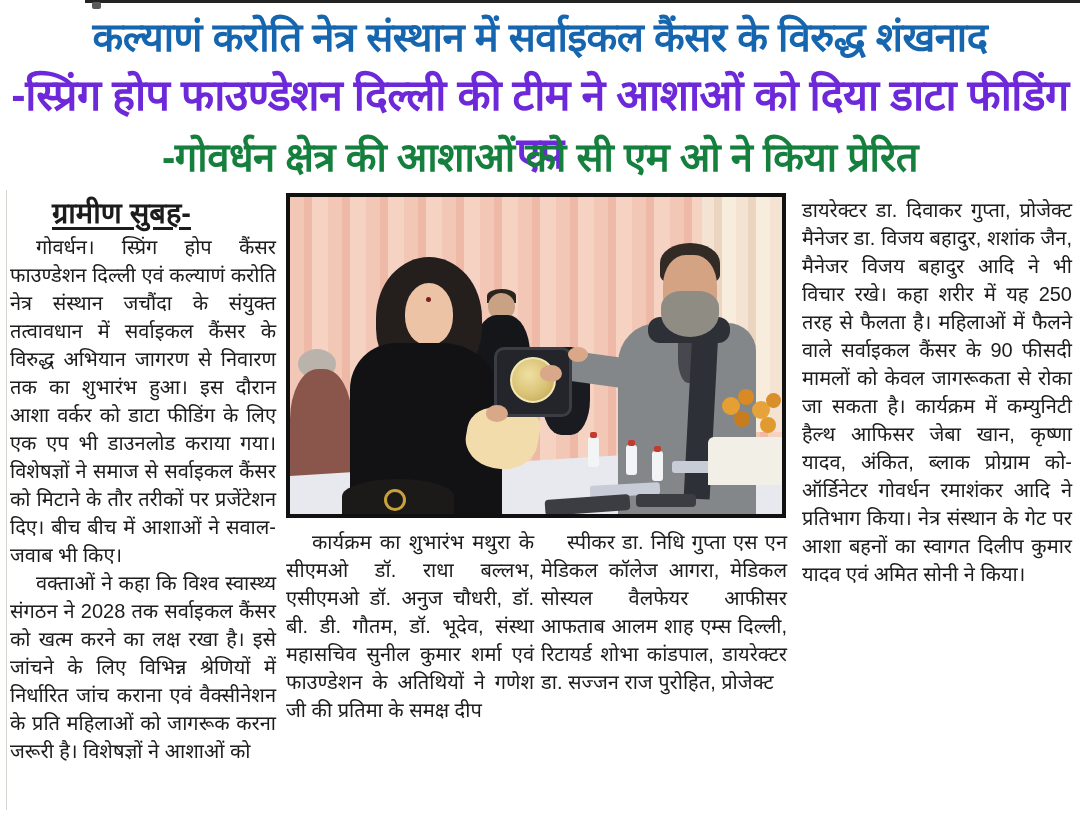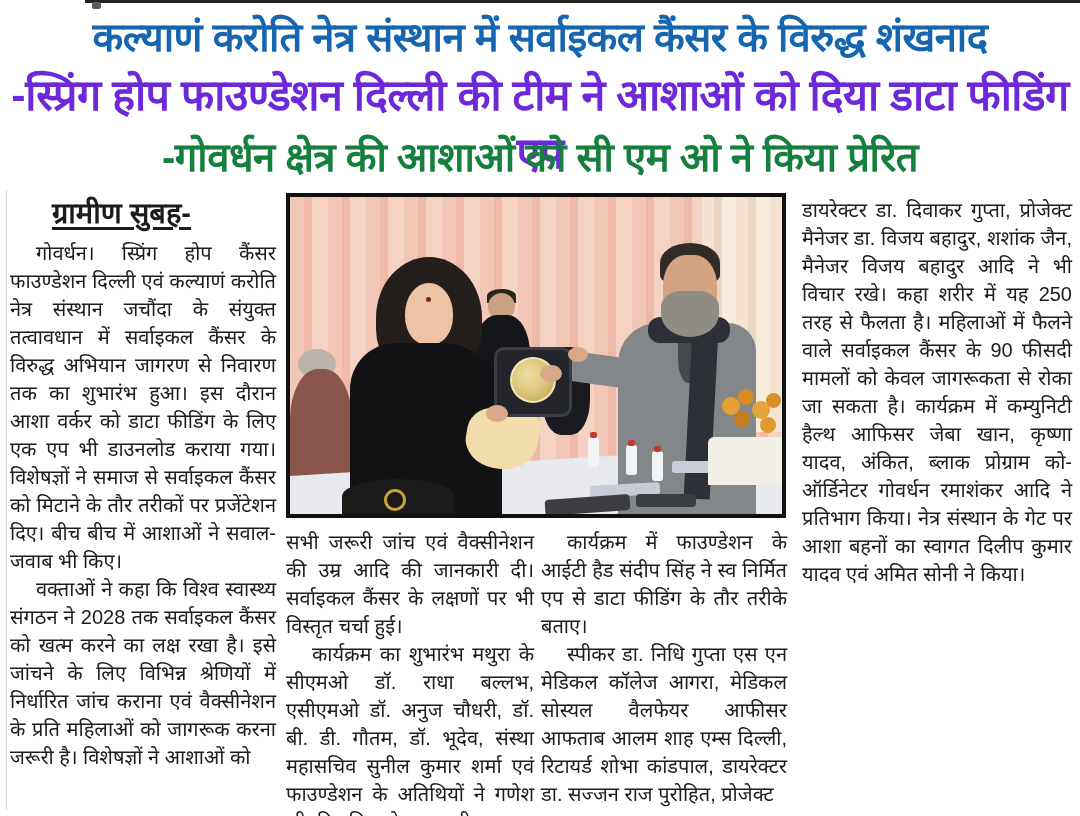--- a/index.html
+++ b/index.html
@@ -21,21 +21,21 @@
   
   .col{font-size:20px;line-height:28px;text-align:justify;color:#1c1c1c;}
   .col p{margin:0;}
   .col p.ind{text-indent:26px;}
   #col1{left:10px;top:194px;width:266px;}
   #col2{left:286px;top:528px;width:248px;}
   #col3{left:541px;top:528px;width:246px;}
   #col4{left:802px;top:196px;width:270px;}
   .page-edge-left{left:6px;top:190px;width:1px;height:620px;background:#d8d4cf;}
 
-  .dateline{font-size:29px;font-weight:bold;line-height:39px;padding-left:42px;margin-bottom:6px;}
+  .dateline{font-size:29px;font-weight:bold;line-height:39px;padding-left:42px;}
   .dateline span{text-decoration:underline;text-decoration-thickness:2.5px;text-underline-offset:4px;}
 
   
   #photo{left:286px;top:193px;width:500px;height:325px;border:4px solid #101010;box-sizing:border-box;background:#f3c7b6;overflow:hidden;}
   .curtain{inset:0;width:492px;height:317px;
     background:repeating-linear-gradient(90deg,#f3c7b6 0 14px,#eeb9a7 14px 22px,#f6d2c3 22px 38px);}
   .curtain-light{left:412px;top:0;width:80px;height:235px;
     background:repeating-linear-gradient(90deg,#f4e3d2 0 12px,#ecd5c0 12px 20px,#f8ecdc 20px 34px);}
   .tabletop{left:0;top:248px;width:492px;height:69px;background:#e7e9ee;
     clip-path:polygon(0 45%,100% 0,100% 100%,0 100%);}
@@ -150,24 +150,22 @@
   <div class="abs marigold" style="left:462px;top:204px;width:18px;height:18px;background:#e6a33c;"></div>
   <div class="abs marigold" style="left:476px;top:196px;width:15px;height:15px;background:#d98f2a;"></div>
   <div class="abs marigold" style="left:444px;top:214px;width:16px;height:16px;background:#c77d1f;"></div>
   <div class="abs marigold" style="left:470px;top:220px;width:16px;height:16px;background:#e09a30;"></div>
 
   <div class="abs chair"></div>
   <div class="abs chair-emblem"></div>
 </div>
 
 <div id="col2" class="abs col">
-  <p>सभी जरूरी जांच एवं वैक्सीनेशन की उम्र आदि की जानकारी दी। सर्वाइकल कैंसर के लक्षणों पर भी विस्तृत चर्चा हुई।</p>
   <p class="ind">कार्यक्रम का शुभारंभ मथुरा के सीएमओ डॉ. राधा बल्लभ, एसीएमओ डॉ. अनुज चौधरी, डॉ. बी. डी. गौतम, डॉ. भूदेव, संस्था महासचिव सुनील कुमार शर्मा एवं फाउण्डेशन के अतिथियों ने गणेश जी की प्रतिमा के समक्ष दीप</p>
 </div>
 
 <div id="col3" class="abs col">
-  <p class="ind">कार्यक्रम में फाउण्डेशन के आईटी हैड संदीप सिंह ने स्व निर्मित एप से डाटा फीडिंग के तौर तरीके बताए।</p>
   <p class="ind">स्पीकर डा. निधि गुप्ता एस एन मेडिकल कॉलेज आगरा, मेडिकल सोस्यल वैलफेयर आफीसर आफताब आलम शाह एम्स दिल्ली, रिटायर्ड शोभा कांडपाल, डायरेक्टर डा. सज्जन राज पुरोहित, प्रोजेक्ट</p>
 </div>
 
 <div id="col4" class="abs col">
   <p>डायरेक्टर डा. दिवाकर गुप्ता, प्रोजेक्ट मैनेजर डा. विजय बहादुर, शशांक जैन, मैनेजर विजय बहादुर आदि ने भी विचार रखे। कहा शरीर में यह 250 तरह से फैलता है। महिलाओं में फैलने वाले सर्वाइकल कैंसर के 90 फीसदी मामलों को केवल जागरूकता से रोका जा सकता है। कार्यक्रम में कम्युनिटी हैल्थ आफिसर जेबा खान, कृष्णा यादव, अंकित, ब्लाक प्रोग्राम को-ऑर्डिनेटर गोवर्धन रमाशंकर आदि ने प्रतिभाग किया। नेत्र संस्थान के गेट पर आशा बहनों का स्वागत दिलीप कुमार यादव एवं अमित सोनी ने किया।</p>
 </div>
 
 </body></html>

